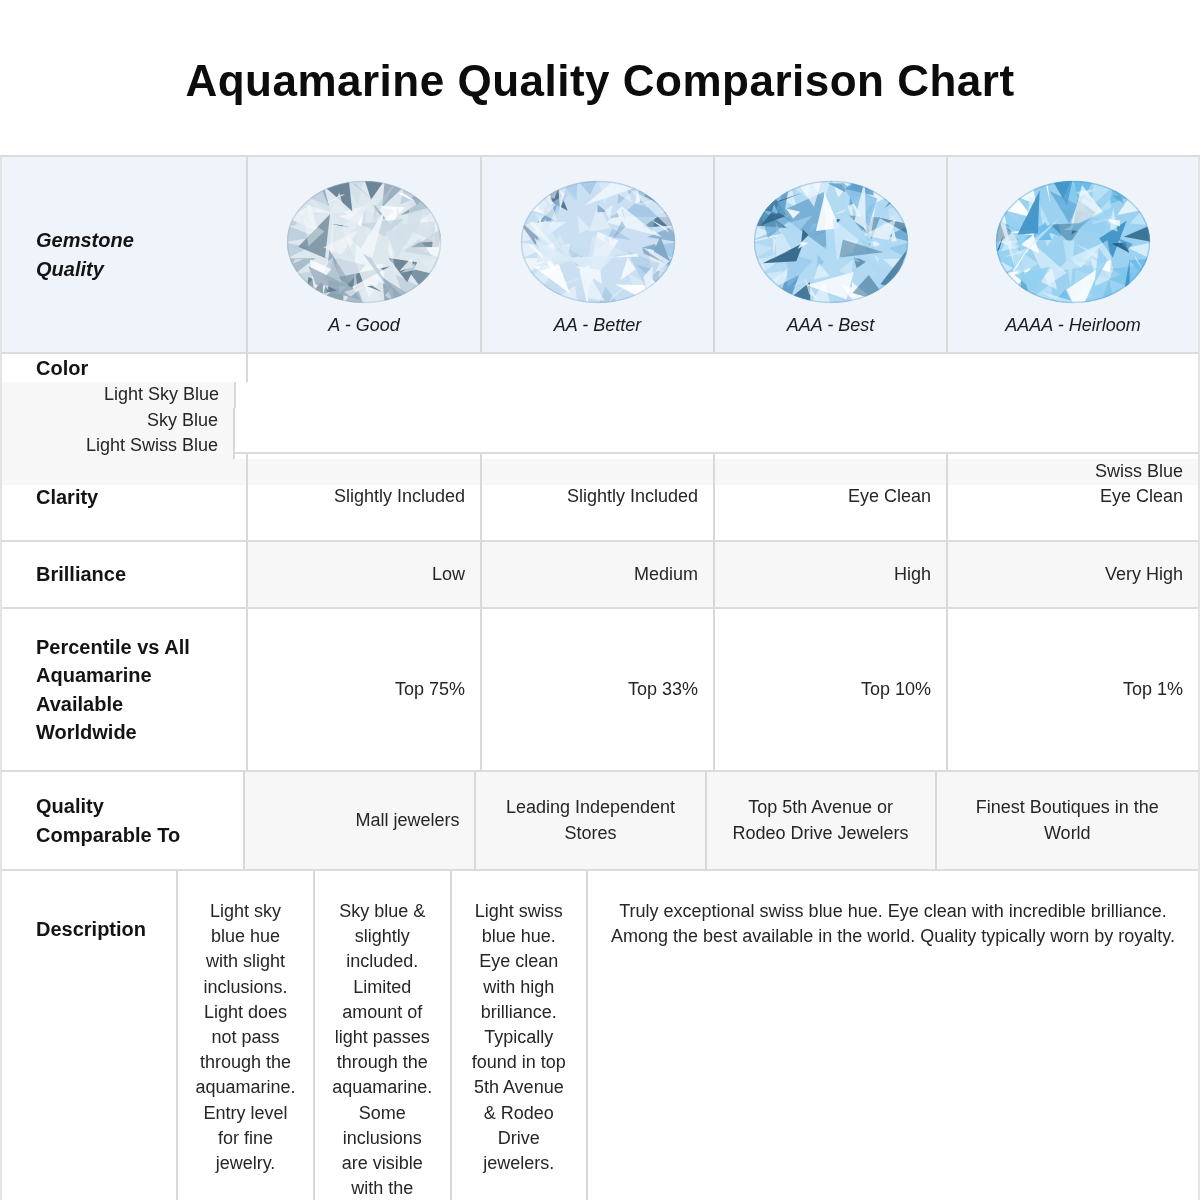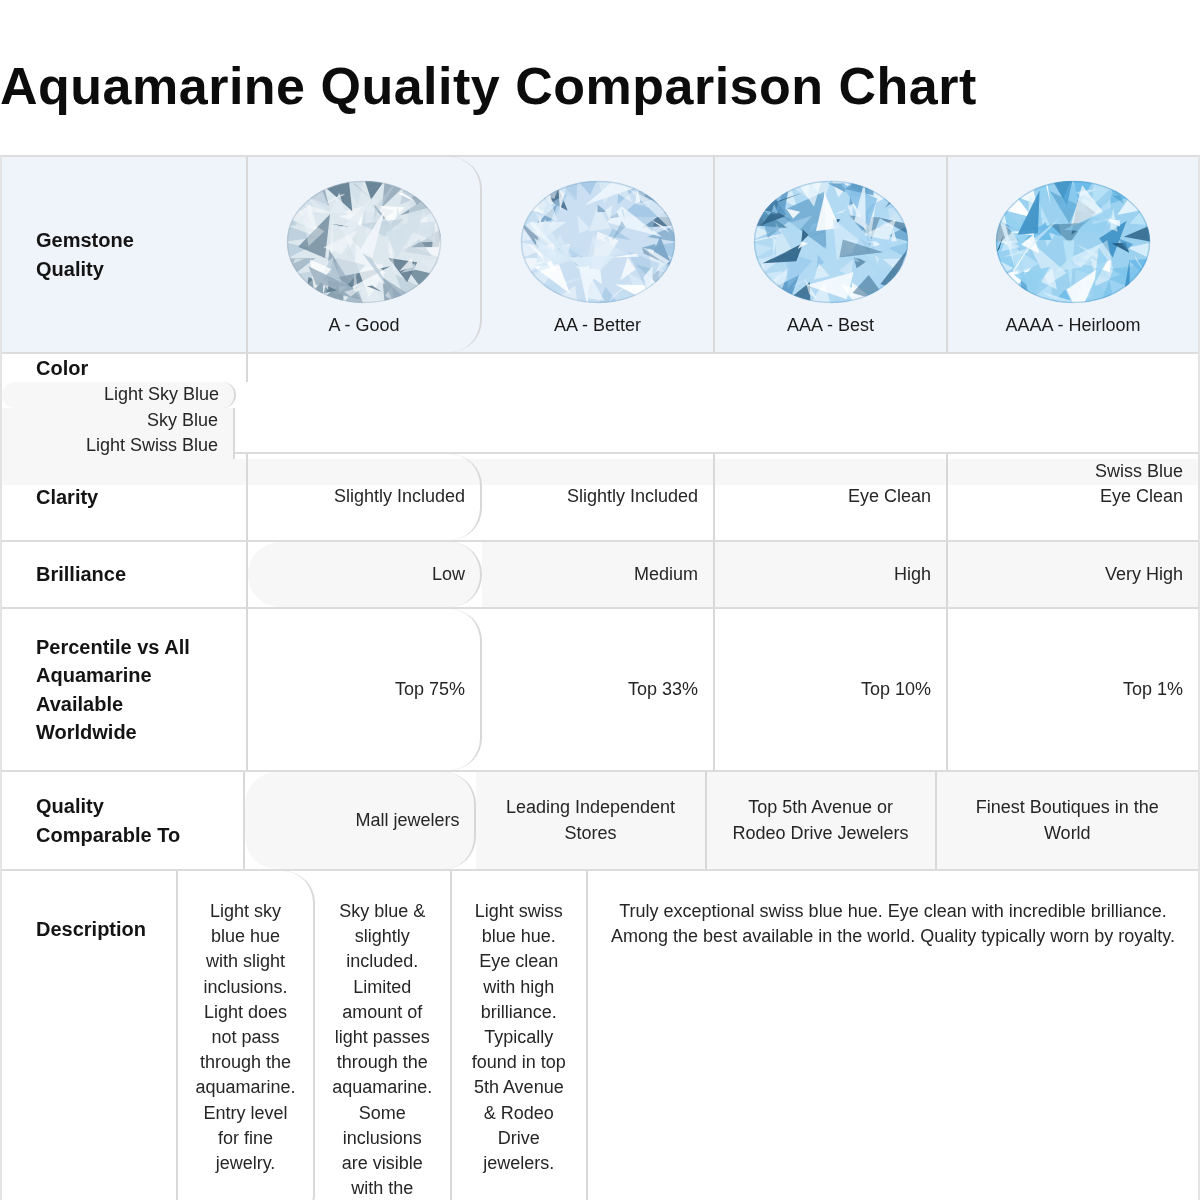--- a/index.html
+++ b/index.html
@@ -2,21 +2,22 @@
 <html style="--header-bg: #eff3fa; --stripe-bg: #f7f7f7; --border-color: #dcdcdc;"><head>
 <meta charset="utf-8">
 <style>
   html,body{margin:0;padding:0;}
   body{background:#ffffff;font-family:"Liberation Sans",sans-serif;color:#1a1a1a;}
   .page{position:relative;width:1200px;height:1200px;background:#ffffff;overflow:hidden;}
 
   .title{
     margin:0;
     padding-top:56px;
-    font-size:52px;
+    text-align:center;
+    font-size:44px;
     font-weight:700;
     letter-spacing:0.5px;
     color:#0c0c0c;
   }
 
   .table{
     position:absolute;
     top:155px;left:0;right:0;bottom:0;
     box-sizing:border-box;
     display:flex;
@@ -25,21 +26,21 @@
     border-left:2px solid #e3e3e3;
     border-right:2px solid #e3e3e3;
   }
 
   .t-row{
     display:flex;
     box-sizing:border-box;
     border-bottom:2px solid var(--border-color,#dcdcdc);
     flex:0 0 auto;
   }
-  .header-row{height:197px;background:var(--header-bg,#eff3fa);}
+  .header-row{height:197px;background:var(--header-bg,#eff3fa);font-style:italic;}
   .row-0{height:100px;flex-direction:column;}
   .row-1{height:88px;}
   .row-2{height:67px;}
   .row-3{height:163px;}
   .row-4{height:99px;}
   .row-5{flex:1 1 auto;border-bottom:none;}
 
   .cell{
     box-sizing:border-box;
     border-right:2px solid #d8d8d8;
@@ -50,21 +51,21 @@
     width:246px;
     padding:0 30px 0 34px;
     text-align:left;
     font-size:20px;
     font-weight:700;
     line-height:1.42;
     color:#141414;
     white-space:pre-line;
   }
   .value-cell{justify-content:flex-end;text-align:center;font-size:18px;color:#262626;line-height:1.42;padding:0 15px;}
-  .col-0{width:234px;border-radius:32px;}
+  .col-0{width:234px;}
   .col-1{width:233px;}
   .col-2{width:233px;}
   .col-3{flex:1 1 auto;border-right:none;}
 
   .striped .value-cell{background:var(--stripe-bg,#f7f7f7);}
 
   .grade-cell{
     flex-direction:column;
     justify-content:flex-end;
     padding:0 0 16px 0;

